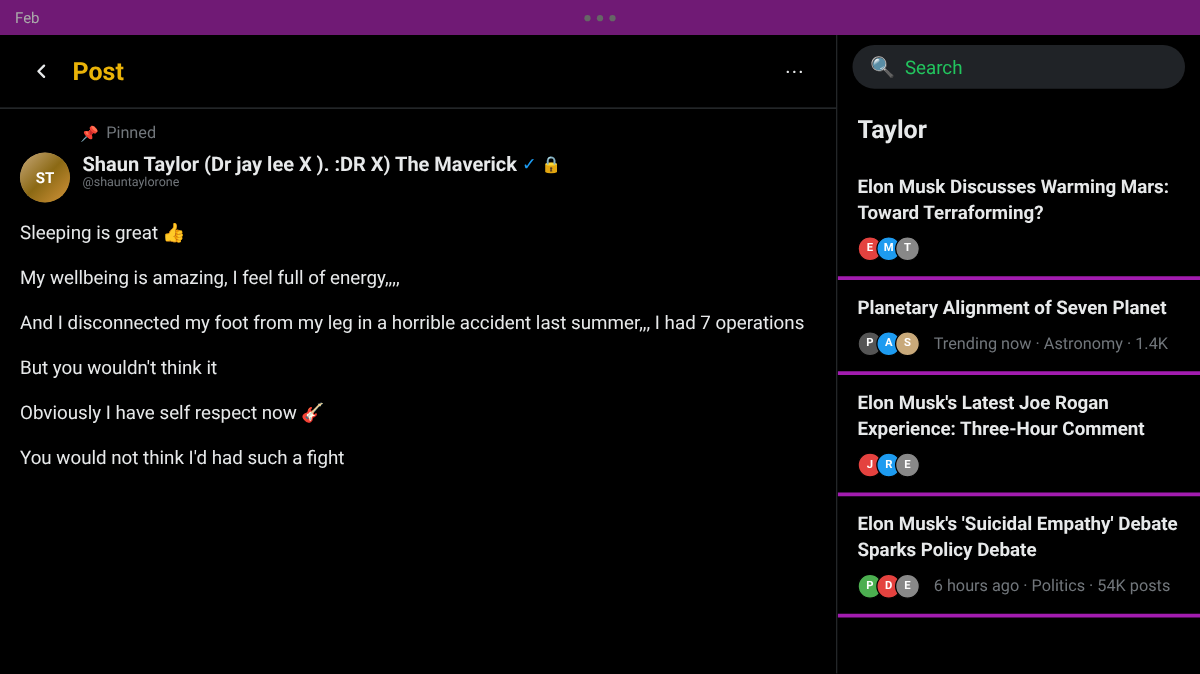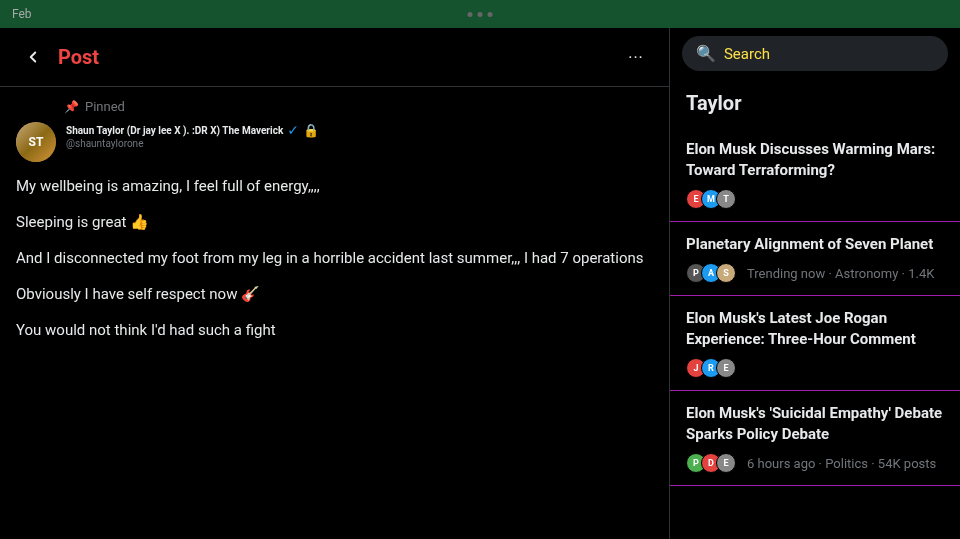--- a/index.html
+++ b/index.html
@@ -10,21 +10,21 @@
       font-size: 15px;
       display: flex;
       flex-direction: column;
       width: 960px;
       height: 539px;
       overflow: hidden;
     }
 
     
     .top-bar {
-      background: #14532d;
+      background: #701a75;
       height: 28px;
       display: flex;
       align-items: center;
       justify-content: space-between;
       padding: 0 12px;
       font-size: 12px;
       color: #aaa;
       flex-shrink: 0;
     }
     .top-bar-dots {
@@ -77,21 +77,21 @@
       display: flex;
       align-items: center;
       justify-content: center;
       cursor: pointer;
       color: #e7e9ea;
       font-size: 18px;
     }
     .post-title {
       font-size: 20px;
       font-weight: 700;
-      color: #ef4444;
+      color: #eab308;
     }
     .more-btn {
       width: 34px;
       height: 34px;
       border-radius: 50%;
       display: flex;
       align-items: center;
       justify-content: center;
       cursor: pointer;
       color: #e7e9ea;
@@ -145,21 +145,21 @@
       flex: 1;
     }
     .author-name-row {
       display: flex;
       align-items: center;
       gap: 4px;
       flex-wrap: wrap;
     }
     .author-name {
       font-weight: 700;
-      font-size: 10px;
+      font-size: 16px;
       color: #e7e9ea;
     }
     .verified-badge {
       color: #1d9bf0;
       font-size: 14px;
     }
     .lock-icon {
       color: #71767b;
       font-size: 13px;
     }
@@ -199,39 +199,39 @@
       align-items: center;
       gap: 8px;
       padding: 8px 14px;
       cursor: text;
     }
     .search-icon {
       color: #71767b;
       font-size: 16px;
     }
     .search-placeholder {
-      color: #fde047;
+      color: #22c55e;
       font-size: 15px;
     }
 
     
     .explore-section {
       flex: 1;
       overflow-y: auto;
       padding: 4px 0;
     }
     .explore-title {
       font-size: 20px;
       font-weight: 700;
       color: #e7e9ea;
       padding: 8px 16px 12px;
     }
     .trend-item {
       padding: 12px 16px;
-      border-bottom: 1px solid #a21caf;
+      border-bottom: 3px solid #a21caf;
       cursor: pointer;
     }
     .trend-headline {
       font-size: 15px;
       font-weight: 700;
       color: #e7e9ea;
       margin-bottom: 8px;
       line-height: 1.4;
     }
     .trend-meta-row {
@@ -321,24 +321,25 @@
           <div class="author-name-row">
             <span class="author-name">Shaun Taylor (Dr jay lee X ). :DR X) The Maverick</span>
             <span class="verified-badge">✓</span>
             <span class="lock-icon">🔒</span>
           </div>
           <div class="author-handle">@shauntaylorone</div>
         </div>
       </div>
 
       <div class="tweet-text">
+        <p>Sleeping is great 👍</p>
         <p>My wellbeing is amazing, I feel full of energy,,,,</p>
-        <p>Sleeping is great 👍</p>
         <p>And I disconnected my foot from  my leg in a horrible accident last summer,,,
 I had 7 operations</p>
+        <p>But you wouldn't think it</p>
         <p>Obviously I have self respect now 🎸</p>
         <p>You would not think I'd had such a fight</p>
       </div>
 
     </div>
   </div>
 
   <div class="right-panel">
 
     <div class="search-bar-container">

